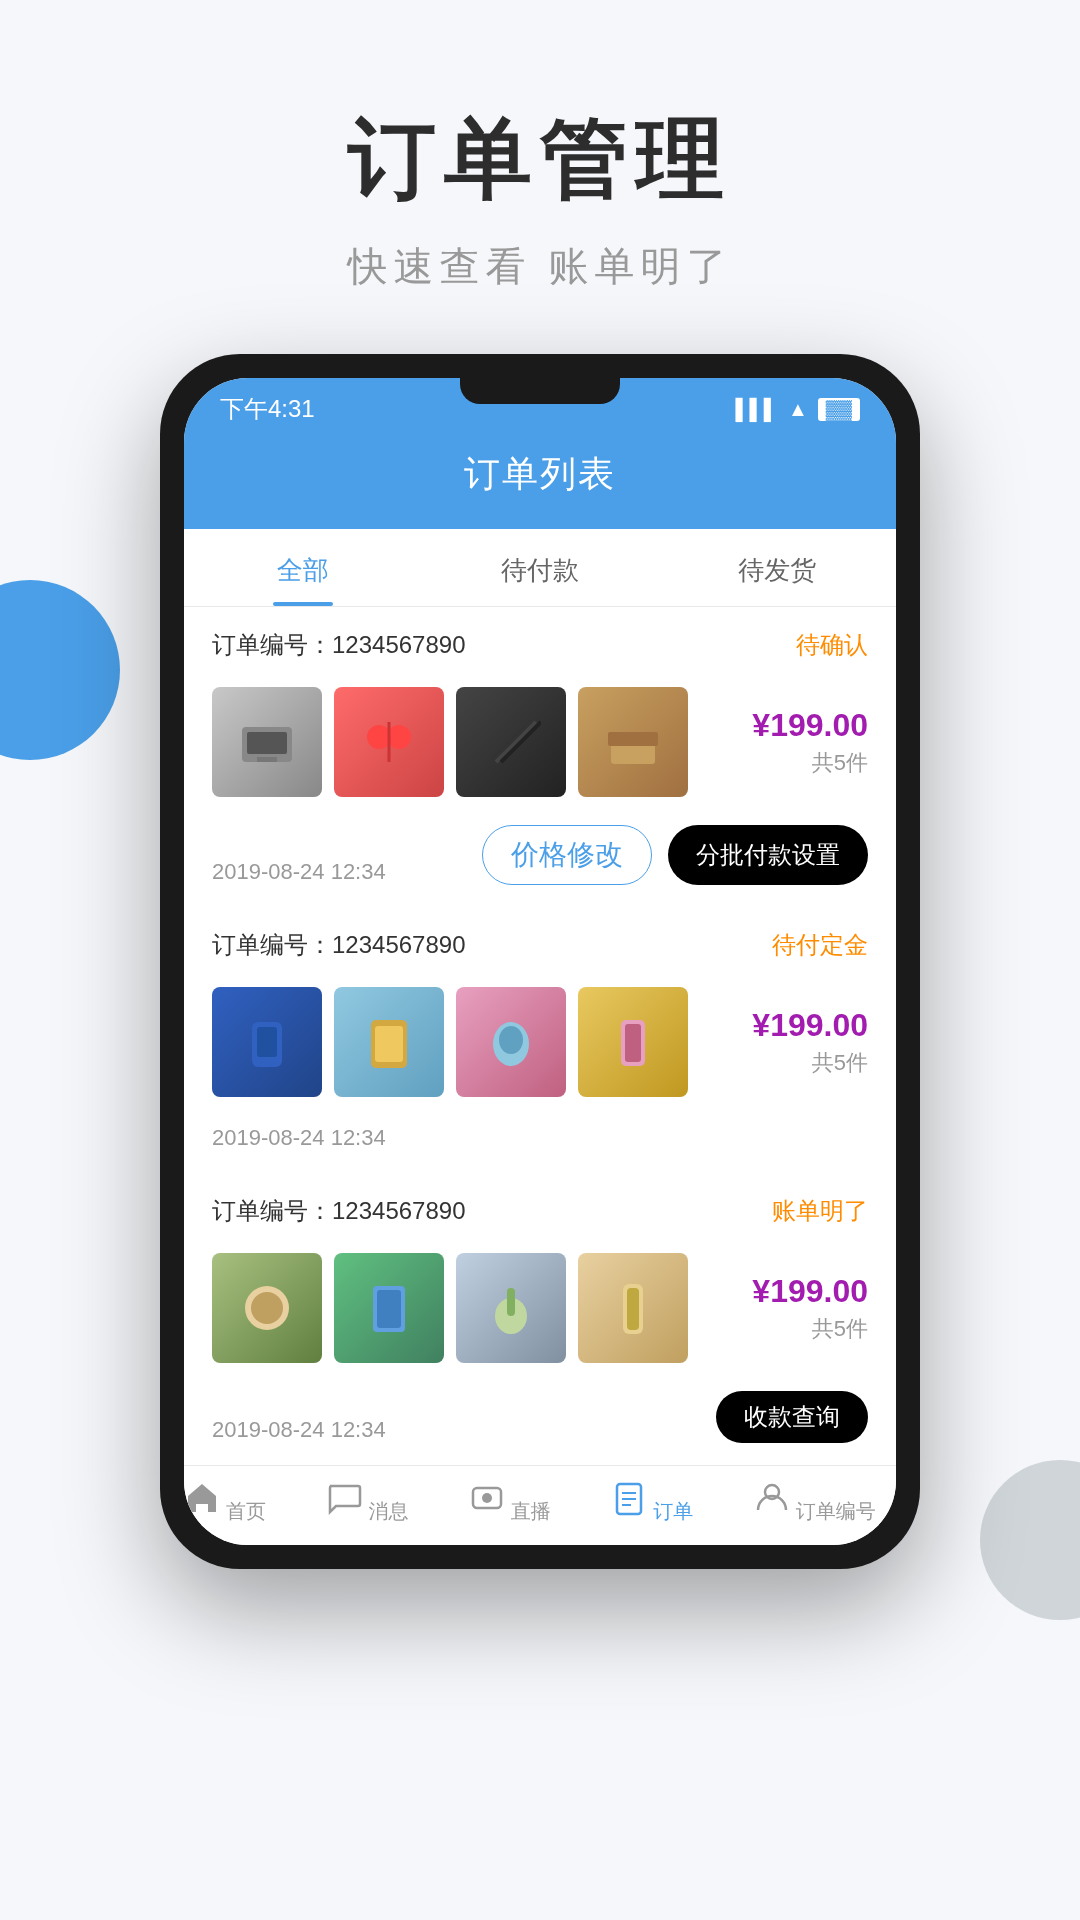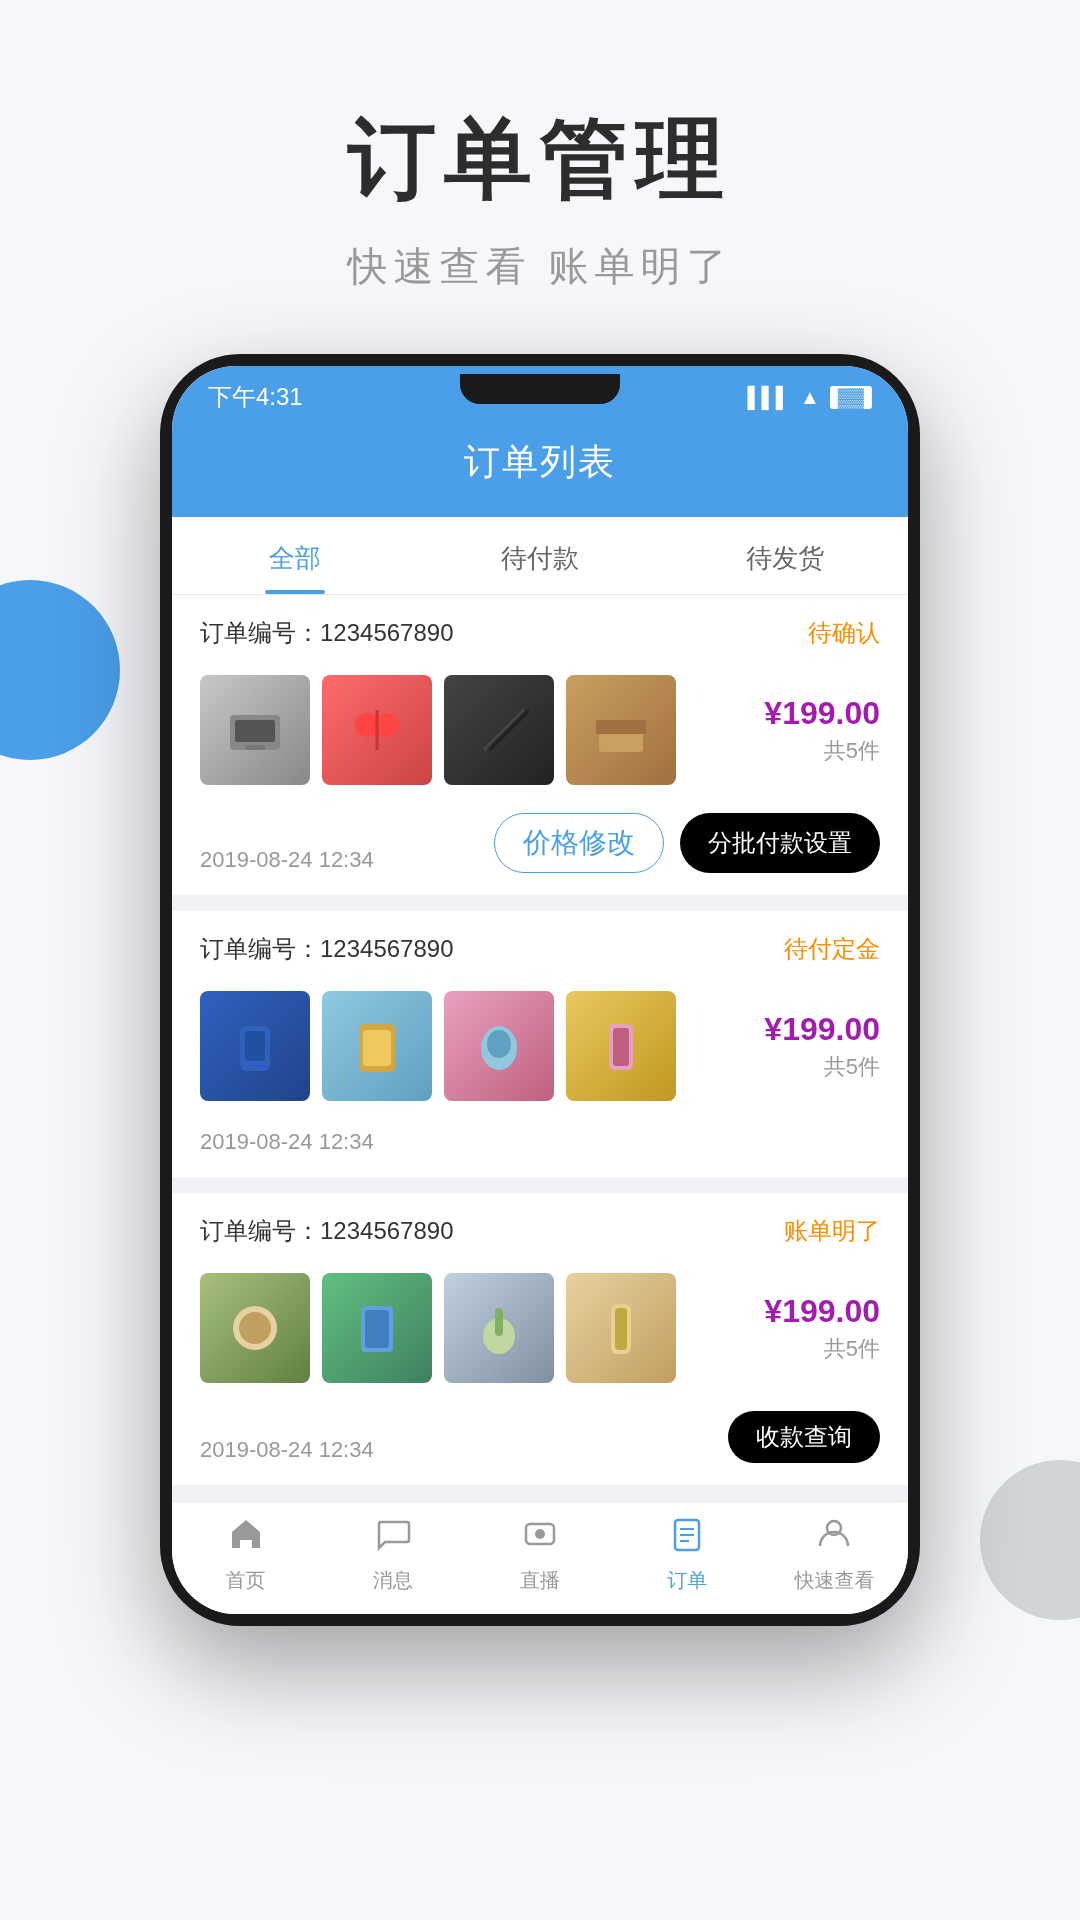--- a/index.html
+++ b/index.html
@@ -56,21 +56,21 @@
     }
 
     
     .phone-mockup {
       position: relative;
       z-index: 1;
       margin: 0 auto;
       width: 760px;
       background: #1a1a1a;
       border-radius: 80px;
-      padding: 12px;
+      padding: 24px;
       box-shadow: 0 40px 100px rgba(0,0,0,0.35);
     }
 
     .phone-screen {
       border-radius: 64px;
       overflow: hidden;
       background: #f0f2f5;
       position: relative;
     }
 
@@ -150,21 +150,20 @@
     }
 
     
     .order-list {
       background: #f0f2f5;
     }
 
     
     .order-card {
       background: white;
-      margin-bottom: 16px;
     }
     .order-card-header {
       display: flex;
       justify-content: space-between;
       align-items: center;
       padding: 22px 28px 16px;
     }
     .order-number {
       font-size: 24px;
       color: #333;
@@ -242,22 +241,22 @@
     
     .bottom-nav {
       background: white;
       display: flex;
       border-top: 1px solid #e8e8e8;
       padding: 14px 0 20px;
     }
     .nav-item {
       flex: 1;
       display: flex;
-      flex-direction: column;
-      align-items: center;
+      flex-direction: row;
+      align-items: flex-end;
       gap: 6px;
       cursor: pointer;
     }
     .nav-icon {
       font-size: 36px;
       color: #999;
     }
     .nav-item.active .nav-icon {
       color: #4a9fe8;
     }
@@ -514,18 +513,18 @@
         </span>
         <span class="nav-label" style="color:#4a9fe8">订单</span>
       </div>
       <div class="nav-item">
         <span class="nav-icon">
           <svg width="36" height="36" viewBox="0 0 36 36" fill="none">
               <circle cx="18" cy="12" r="7" fill="none" stroke="#999" stroke-width="2.5"></circle>
               <path d="M4 30c0-7.732 6.268-14 14-14s14 6.268 14 14" fill="none" stroke="#999" stroke-width="2.5"></path>
             </svg>
         </span>
-        <span class="nav-label">快速查看</span>
+        <span class="nav-label">订单编号</span>
       </div>
     </div>
 
   </div>
 </div>
 
 </body></html>

